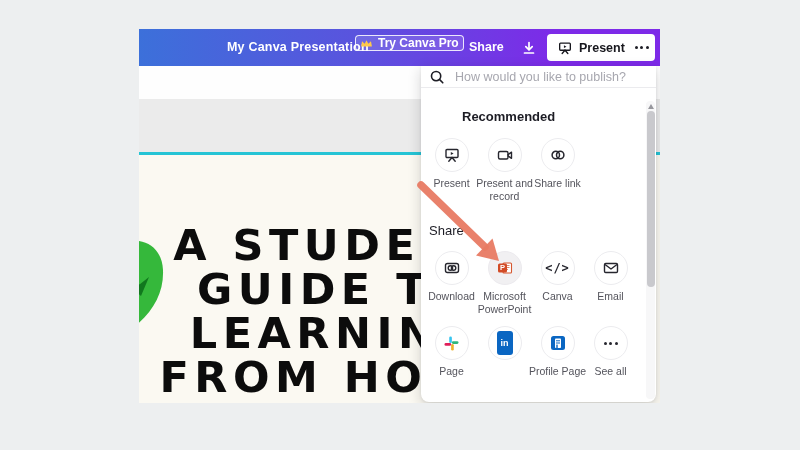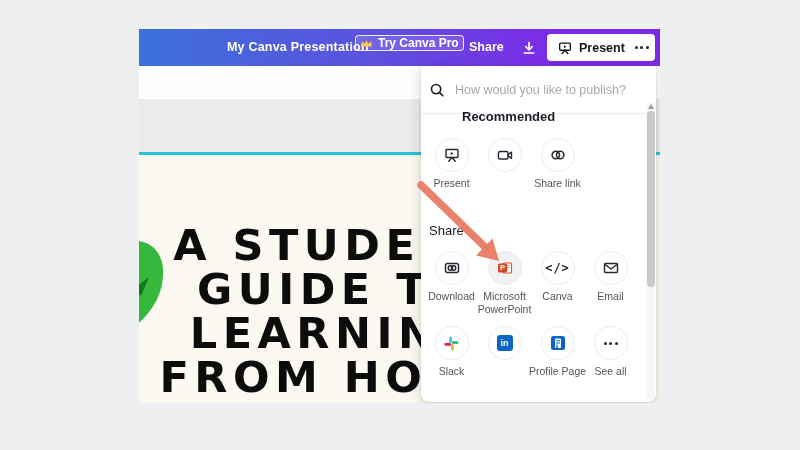--- a/index.html
+++ b/index.html
@@ -27,35 +27,35 @@
   .band-gray{position:absolute;left:0;top:70px;width:521px;height:53px;background:#ebebeb;}
   .page{position:absolute;left:0;top:123px;width:521px;height:251px;background:#fbf9f2;border-top:3px solid #25c4d5;}
   .leaf{position:absolute;left:-13px;top:82px;z-index:1;}
   .headline{position:absolute;left:196px;top:68px;transform:translateX(-50%);z-index:2;text-align:center;
     font-family:"DejaVu Sans",sans-serif;font-weight:bold;font-size:43px;line-height:44px;letter-spacing:5.5px;
     color:#0c0c0c;white-space:nowrap;}
 
   
   .panel{position:absolute;left:282px;top:37px;width:235px;height:336px;background:#fff;z-index:10;
     border-radius:0 0 8px 8px;box-shadow:0 4px 14px rgba(20,24,28,.18),0 1px 3px rgba(20,24,28,.08);}
-  .search-row{position:absolute;left:0;top:0;width:100%;height:48px;display:flex;align-items:center;
+  .search-row{position:absolute;left:0;top:0;width:100%;height:22px;display:flex;align-items:center;
     padding:0 8px;box-sizing:border-box;border-bottom:1px solid #ebebee;}
   .search-input{border:none;outline:none;flex:1;margin-left:8px;font-size:12.5px;color:#33333a;
     font-family:"Liberation Sans",sans-serif;background:transparent;}
   .search-input::placeholder{color:#a7a7af;}
   .sec-title{position:absolute;left:8px;font-size:13px;color:#1c1c24;}
   .sec-title.bold{font-weight:bold;padding-left:33px;}
   .prow{position:absolute;left:4px;display:grid;grid-template-columns:repeat(4,53px);}
   .pitem{display:flex;flex-direction:column;align-items:center;cursor:pointer;}
   .circle{width:34px;height:34px;border-radius:50%;background:#fff;border:1px solid #ececef;
     display:flex;align-items:center;justify-content:center;box-sizing:border-box;}
   .circle.hl{background:#f1f0f2;border-color:#eceaee;}
   .plabel{margin-top:5px;width:58px;text-align:center;font-size:10.5px;line-height:13px;color:#54545c;}
   .embed-glyph{font-size:12px;font-weight:bold;color:#26262e;letter-spacing:1px;font-family:"DejaVu Sans Mono",monospace;}
-  .li-badge{width:16px;height:16px;border-radius:3px;background:#0a66c2;display:flex;align-items:center;justify-content:center;
+  .li-badge{width:16px;height:24px;border-radius:3px;background:#0a66c2;display:flex;align-items:center;justify-content:center;
     color:#fff;font-size:9px;font-weight:bold;font-family:"Liberation Sans",sans-serif;}
   .dots3{display:flex;gap:2.5px;}
   .dots3 i{width:3px;height:3px;border-radius:50%;background:#26262e;}
 
   
   .sb-track{position:absolute;right:1px;top:35px;bottom:3px;width:9px;background:#f7f7f8;border-radius:4px;}
   .sb-up{position:absolute;right:2.5px;top:38px;width:0;height:0;
     border-left:3.5px solid transparent;border-right:3.5px solid transparent;border-bottom:5px solid #97979d;}
   .sb-thumb{position:absolute;right:1.5px;top:45px;width:8px;height:176px;background:#c9c9cd;border-radius:4px;}
 
@@ -138,20 +138,21 @@
           </div>
           <div class="plabel">Present</div>
         </div>
         <div class="pitem">
           <div class="circle">
             <svg width="18" height="18" viewBox="0 0 18 18" fill="none" stroke="#26262e" stroke-width="1.4" stroke-linecap="round" stroke-linejoin="round">
               <rect x="2.5" y="5.5" width="9.5" height="7.5" rx="1.5"></rect>
               <path d="M12,8.6 L15.5,6.2 V12.3 L12,9.9"></path>
             </svg>
           </div>
+          <div class="plabel">Present and record</div>
         </div>
         <div class="pitem">
           <div class="circle">
             <svg width="18" height="18" viewBox="0 0 18 18" fill="none" stroke="#26262e" stroke-width="1.5">
               <circle cx="6.8" cy="9" r="3.7"></circle>
                 <circle cx="11.2" cy="9" r="3.7"></circle>
             </svg>
           </div>
           <div class="plabel">Share link</div>
         </div>
@@ -201,21 +202,21 @@
       <div class="prow" style="top:260px;">
         <div class="pitem">
           <div class="circle">
             <svg width="17" height="17" viewBox="0 0 18 18">
               <rect x="6.6" y="1.6" width="2.8" height="7" rx="1.4" fill="#36c5f0"></rect>
               <rect x="9.4" y="6.6" width="7" height="2.8" rx="1.4" fill="#2eb67d"></rect>
               <rect x="8.6" y="9.4" width="2.8" height="7" rx="1.4" fill="#ecb22e"></rect>
               <rect x="1.6" y="8.6" width="7" height="2.8" rx="1.4" fill="#e01e5a"></rect>
             </svg>
           </div>
-          <div class="plabel">Slack</div>
+          <div class="plabel">Page</div>
         </div>
         <div class="pitem">
           <div class="circle">
             <span class="li-badge">in</span>
           </div>
         </div>
         <div class="pitem">
           <div class="circle">
             <svg width="16" height="16" viewBox="0 0 16 16">
               <rect x="1" y="1" width="14" height="14" rx="2.5" fill="#0a66c2"></rect>

